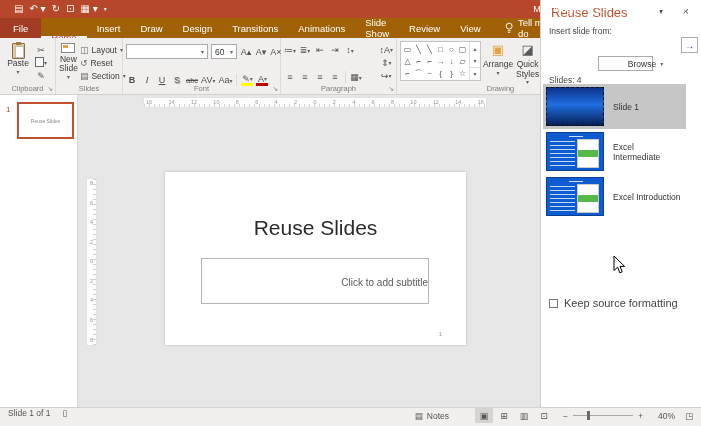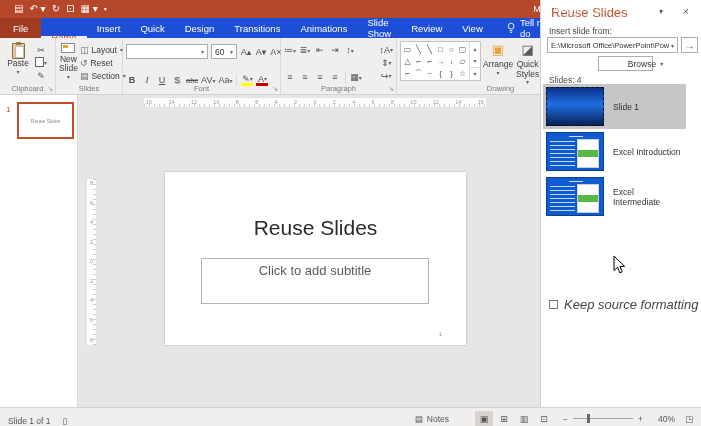--- a/index.html
+++ b/index.html
@@ -12,21 +12,21 @@
     display:flex; align-items:center; color:#fff; }
   .qat { display:flex; align-items:center; gap:6px; padding-left:14px; }
   .qat span { font-size:10px; line-height:18px; cursor:default; }
   .qat .mini { font-size:6px; }
   .tb-title { position:absolute; left:0; right:0; text-align:center; font-size:9px; color:#fff; pointer-events:none; }
   .tb-right { margin-left:auto; display:flex; align-items:center; gap:14px; padding-right:10px; z-index:2; }
   .tb-right .wbtn { font-size:9px; width:14px; text-align:center; }
   .tb-right .uname { font-size:9px; }
 
   
-  .tabsrow { position:absolute; left:0; top:18px; width:701px; height:20px; background:#1d4ed8;
+  .tabsrow { position:absolute; left:0; top:18px; width:701px; height:20px; background:#a16207;
     display:flex; align-items:stretch; color:#fff; }
   .tab { padding:0 10px; display:flex; align-items:center; font-size:9.5px; cursor:default; }
   .tab.file { background:#A03C22; padding:0 13px; }
   .tab.selected { background:#F1EFED; color:#B7472A;margin-top:18px; }
   .tellme { display:flex; align-items:center; gap:5px; margin-left:14px; font-size:9.5px; }
   .tabs-right { margin-left:auto; display:flex; align-items:center; gap:12px; padding-right:12px; }
   .share { display:flex; align-items:center; gap:4px; font-size:9.5px; }
 
   
   .ribbon { position:absolute; left:0; top:38px; width:701px; height:57px; background:#F1EFED;
@@ -86,21 +86,21 @@
   .h-ruler span { font-size:5.5px; color:#9a9a9a; line-height:1; }
   .v-ruler { position:absolute; left:86px; top:83px; width:11px; height:168px; background:#FDFDFD; border:1px solid #E3E3E3;
     display:flex; flex-direction:column; align-items:center; justify-content:space-between; padding:2px 0;
     background-image:repeating-linear-gradient(180deg,#CFCFCF 0 1px,transparent 1px 5px);
     background-size:3px 100%; background-position:right 0; background-repeat:no-repeat; }
   .v-ruler span { font-size:5.5px; color:#9a9a9a; line-height:1; }
   .slide-canvas { position:absolute; left:165px; top:77px; width:301px; height:173px; background:#fff;
     box-shadow:0 0 2px rgba(0,0,0,.25); }
   .slide-title { position:absolute; left:0; right:0; top:44px; text-align:center; font-size:21px; color:#2b2b2b; }
   .subtitle-box { position:absolute; left:36px; top:86px; width:228px; height:46px; border:1px solid #B5B5B5; }
-  .subtitle-box span { display:block; text-align:center; font-size:13px; color:#5a5a5a; margin-top:4px; }
+  .subtitle-box span { display:block; text-align:right; font-size:10px; color:#5a5a5a; margin-top:18px; }
   .slide-num { position:absolute; right:24px; bottom:8px; font-size:6px; color:#999; }
 
   
   .pane { position:absolute; left:540px; top:0; bottom:0; width:161px; background:#fff; border-left:1px solid #CFCFCF; }
   .pane-head { position:relative; height:22px; }
   .pane-title { position:absolute; left:10px; top:5px; font-size:13px; color:#C0512E; }
   .pane-dd { position:absolute; right:38px; top:7px; font-size:8px; color:#555; }
   .pane-close { position:absolute; right:12px; top:5px; font-size:11px; color:#555; }
   .pane-lbl { position:absolute; left:8px; top:26px; font-size:8.5px; color:#444; }
   .pane-combo { position:absolute; left:6px; top:37px; width:131px; height:16px; }
@@ -118,26 +118,26 @@
   .thumb-titleslide { background:linear-gradient(180deg,#0B2F86 0%,#1F6FE0 45%,#071D52 100%);
     outline:1px dashed #111; outline-offset:-1px; }
   .thumb-excel { background:#0F5BD0; border:1px solid #0a3f92; position:relative; }
   .thumb-excel::before { content:""; position:absolute; left:22px; top:3px; width:14px; height:1px; background:#cfe0ff; }
   .thumb-excel .tlines { position:absolute; left:3px; top:8px; width:25px; height:26px;
     background:repeating-linear-gradient(180deg,#E6EEFF 0 1px,transparent 1px 4px); opacity:.85; }
   .thumb-excel .tchart { position:absolute; right:4px; top:6px; width:22px; height:29px; background:#fff; border:1px solid #ccc;
     background-image:linear-gradient(180deg,transparent 38%,#58B848 38%,#58B848 62%,transparent 62%); }
   .pane-check { position:absolute; left:8px; top:297px; display:flex; align-items:center; gap:6px; }
   .pane-check .cb { width:9px; height:9px; border:1px solid #767676; background:#fff; }
-  .pane-check span.cl { font-size:13px; color:#444;font-style:italic; }
+  .pane-check span.cl { font-size:11px; color:#444; }
   .cursor-svg { position:absolute; left:72px; top:256px; width:12px; height:19px; }
 
   
   .statusbar { position:absolute; left:0; top:407px; width:701px; height:19px; background:#F0EFED;
-    border-top:1px solid #D4D1CE; display:flex; align-items:flex-end; font-size:8.5px; color:#555; }
+    border-top:1px solid #D4D1CE; display:flex; align-items:flex-start; font-size:8.5px; color:#555; }
   .sb-left { display:flex; align-items:center; gap:12px; padding-left:8px; }
   .sb-right { margin-left:auto; display:flex; align-items:center; gap:10px; padding-right:8px; }
   .sb-notes { display:flex; align-items:center; gap:4px; margin-right:16px; }
   .sb-views { display:flex; align-items:center; gap:2px; }
   .sb-views span { width:18px; height:15px; display:flex; align-items:center; justify-content:center; font-size:9px; }
   .sb-views span.active { background:#D5D2CF; }
   .zoomctl { display:flex; align-items:center; gap:5px; }
   .zoomtrack { position:relative; width:60px; height:1px; background:#A9A7A4; }
   .zoomtrack .thumb { position:absolute; left:14px; top:-4px; width:3px; height:9px; background:#6a6a6a; }
   .zpct { width:22px; text-align:right; }
@@ -164,21 +164,21 @@
       <span class="wbtn">▢</span>
       <span class="wbtn">×</span>
     </div>
   </div>
 
   <div class="tabsrow">
     <div class="tabs-container" style="display:flex;">
         <div class="tab file">File</div>
         <div class="tab selected">Home</div>
         <div class="tab">Insert</div>
-        <div class="tab">Quick</div>
+        <div class="tab">Draw</div>
         <div class="tab">Design</div>
         <div class="tab">Transitions</div>
         <div class="tab">Animations</div>
         <div class="tab">Slide Show</div>
         <div class="tab">Review</div>
         <div class="tab">View</div>
       </div>
     <div class="tellme">
       <svg width="9" height="12" viewBox="0 0 9 12">
         <circle cx="4.5" cy="4" r="3.2" fill="none" stroke="#fff" stroke-width="1"></circle>
@@ -437,52 +437,46 @@
     </div>
   </div>
 
   <div class="pane">
     <div class="pane-head">
       <span class="pane-title">Reuse Slides</span>
       <span class="pane-dd">▾</span>
       <span class="pane-close">×</span>
     </div>
     <span class="pane-lbl">Insert slide from:</span>
-    <div class="pane-combo">
-      <div class="combo">
-        <span class="cval">E:\Microsoft Office\PowerPoint\Pow</span>
-        <span class="drop">▾</span>
-      </div>
-    </div>
     <div class="pane-go">
       <span>→</span>
     </div>
     <div class="pane-browse">
       <span>Browse</span>
       <span class="drop">▾</span>
     </div>
     <span class="pane-count">Slides: 4</span>
     <div class="pane-list">
         <div class="prow selected">
           <div class="pthumb thumb-titleslide"></div>
           <span class="plabel">Slide 1</span>
         </div>
         <div class="prow">
           <div class="pthumb thumb-excel">
             <div class="tlines"></div>
             <div class="tchart"></div>
           </div>
-          <span class="plabel">Excel Introduction</span>
+          <span class="plabel">Excel Intermediate</span>
         </div>
         <div class="prow">
           <div class="pthumb thumb-excel">
             <div class="tlines"></div>
             <div class="tchart"></div>
           </div>
-          <span class="plabel">Excel Intermediate</span>
+          <span class="plabel">Excel Introduction</span>
         </div>
       </div>
     <svg class="cursor-svg" viewBox="0 0 12 19">
       <path d="M1 0 L1 14.5 L4.6 11.2 L6.8 16.8 L9.2 15.8 L7 10.4 L11.6 10.4 Z" fill="#fff" stroke="#000" stroke-width="1"></path>
     </svg>
     <div class="pane-check">
       <span class="cb"></span>
       <span class="cl">Keep source formatting</span>
     </div>
   </div>

